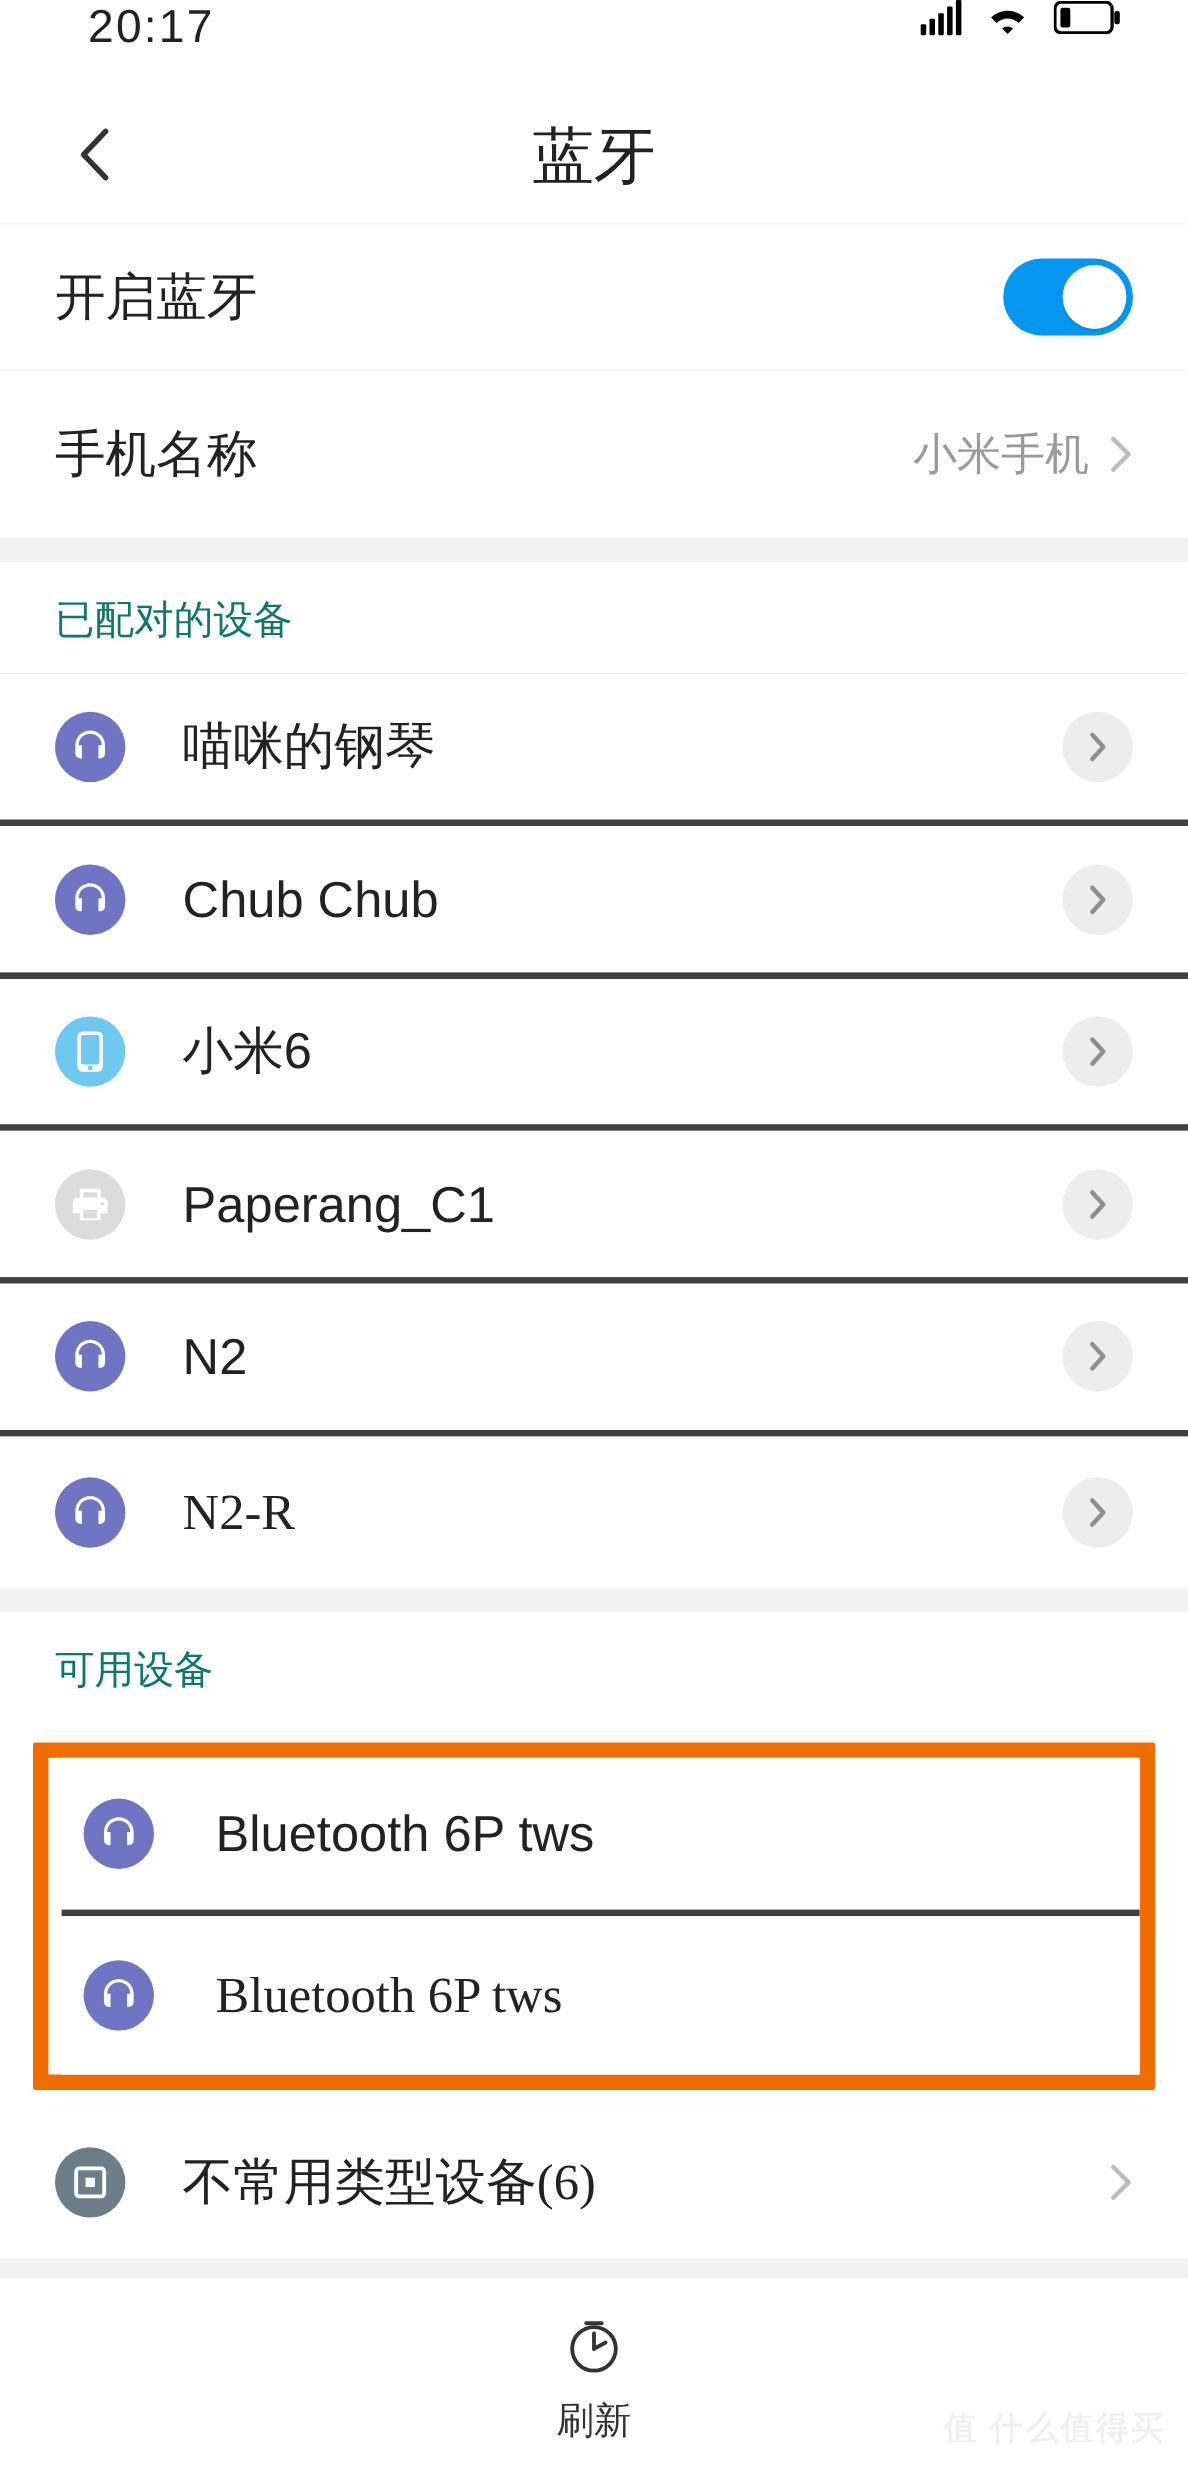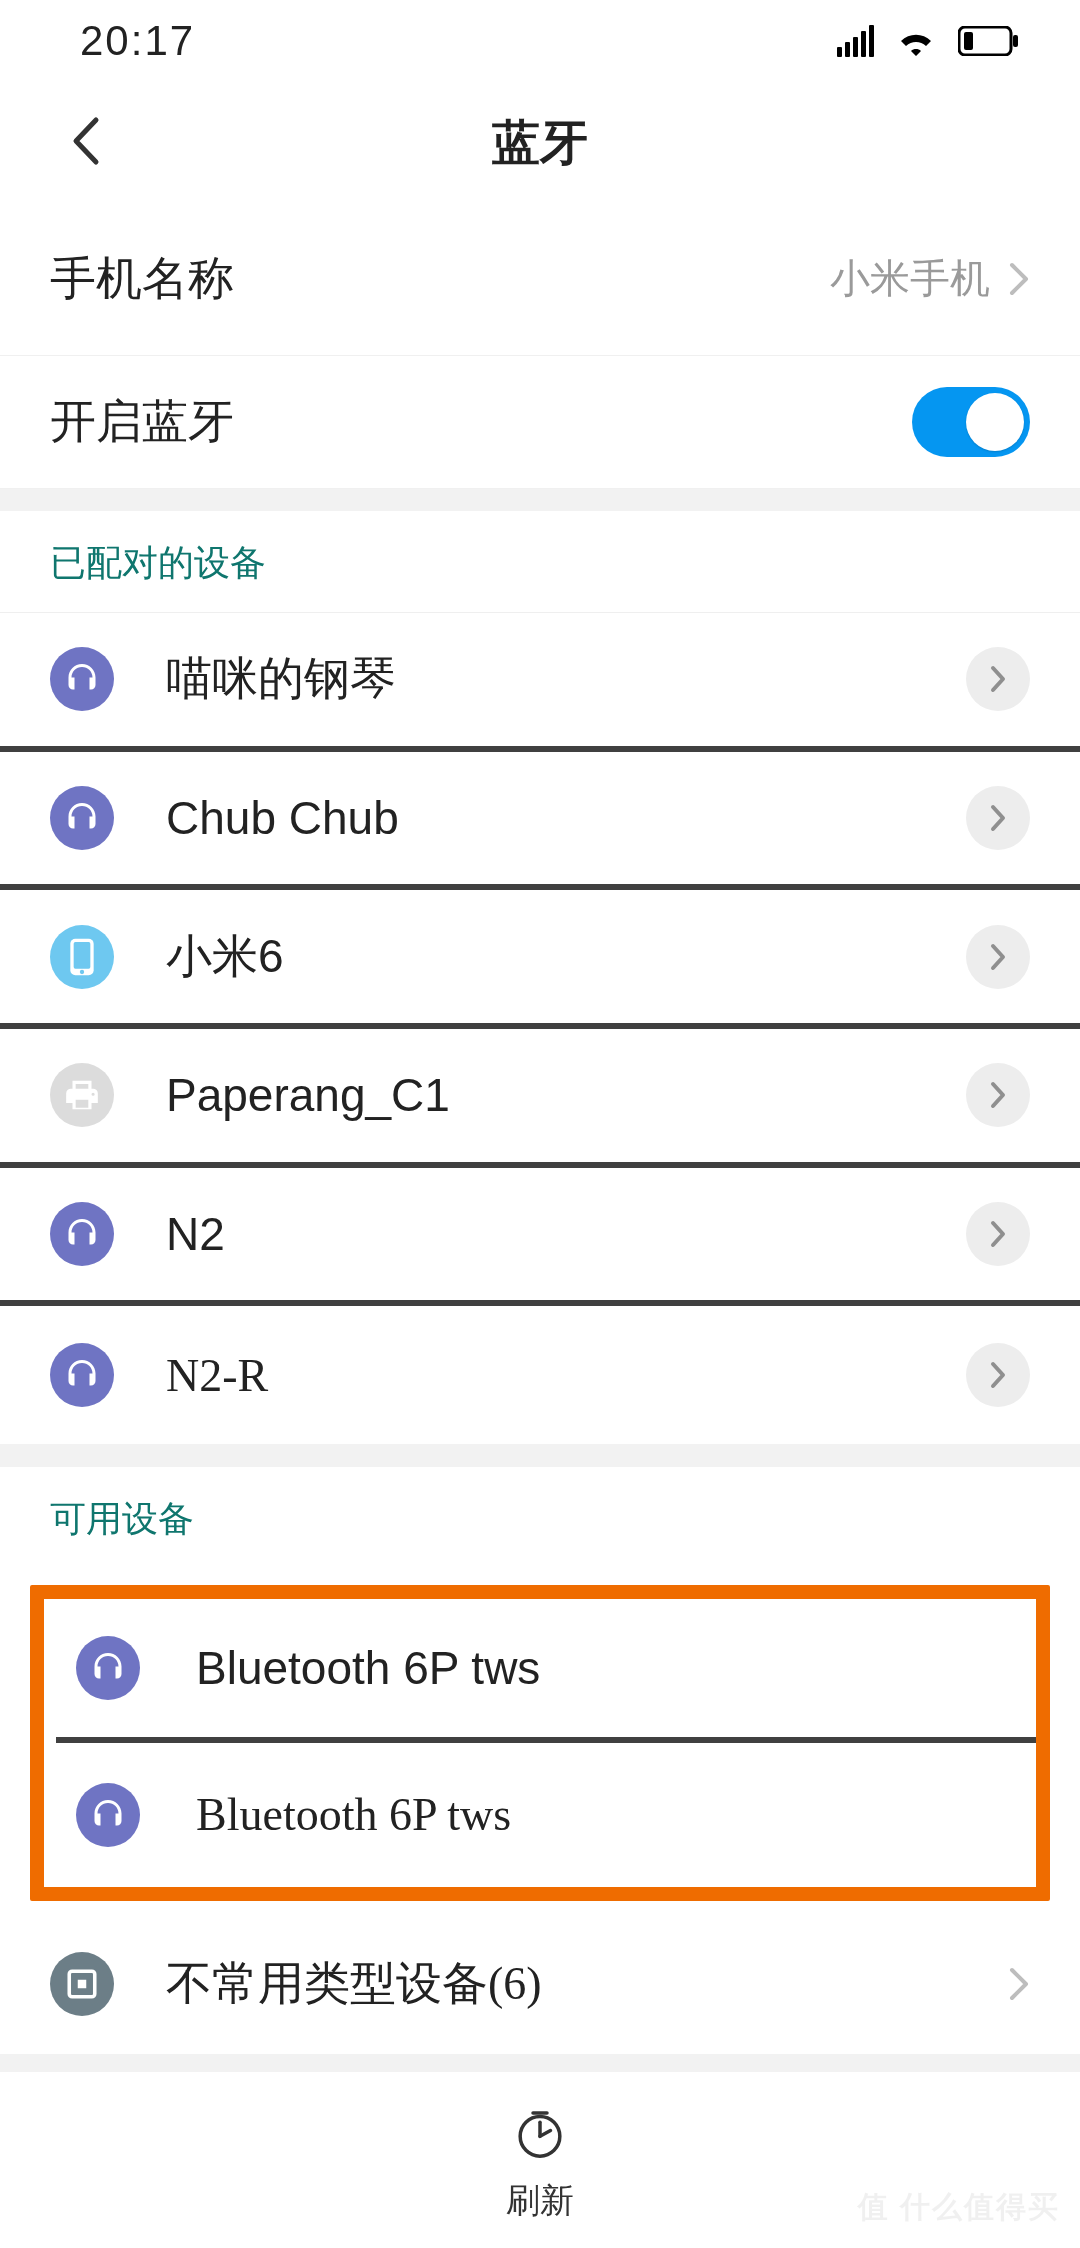--- a/index.html
+++ b/index.html
@@ -2,32 +2,32 @@
 <html><head>
   <meta charset="utf-8">
   <style>
     * { box-sizing: border-box; margin: 0; padding: 0; }
     html, body { width: 1080px; height: 2248px; }
     body { font-family: -apple-system, "Helvetica Neue", Arial, "PingFang SC", "Microsoft YaHei", sans-serif; background: #f5f5f5; color: #222; }
 
     .screen { width: 1080px; height: 2248px; background: #ffffff; display: flex; flex-direction: column; position: relative; }
 
     
-    .status-bar { height: 90px; display: flex; align-items: center; padding: 0 60px 0 80px; background: #ffffff; }
+    .status-bar { height: 90px; display: flex; align-items: flex-start; padding: 0 60px 0 80px; background: #ffffff; }
     .status-time { font-size: 42px; font-weight: 500; letter-spacing: 2px; }
     .status-icons { margin-left: auto; display: flex; align-items: center; gap: 22px; }
     .signal-icon { display: flex; align-items: flex-end; gap: 3px; height: 32px; }
     .signal-icon span { display: inline-block; width: 5px; background: #000; border-radius: 1px; }
     .signal-icon span:nth-child(1){height:10px}.signal-icon span:nth-child(2){height:15px}.signal-icon span:nth-child(3){height:20px}.signal-icon span:nth-child(4){height:26px}.signal-icon span:nth-child(5){height:32px}
     .wifi-icon svg, .battery-icon svg { display:block; }
 
     
     .header { height: 130px; display: flex; align-items: center; justify-content: center; position: relative; background: #ffffff; }
     .back-btn { position: absolute; left: 60px; top: 50%; transform: translateY(-50%); padding: 10px; }
-    .header-title { font-size: 48px; font-weight: 700; }
+    .header-title { font-size: 56px; font-weight: 400; }
 
     
     .panel { background: #ffffff; }
     .row { display:flex; align-items:center; padding: 0 50px; height: 148px; border-bottom: 1px solid #f0f0f0; }
     .row.no-bottom { border-bottom: none; }
     .row-label { font-size: 46px; }
     .row-spacer { flex: 1; }
     .row-value { font-size: 40px; color: #9a9a9a; margin-right: 18px; }
 
     
@@ -96,36 +96,36 @@
   <div class="header">
     <div class="back-btn">
       <svg width="30" height="50" viewBox="0 0 30 50">
           <polyline points="26,4 6,25 26,46" fill="none" stroke="#333" stroke-width="5" stroke-linecap="round" stroke-linejoin="round"></polyline>
         </svg>
     </div>
     <div class="header-title">蓝牙</div>
   </div>
 
   <div class="panel">
+    <div class="row" style="border-top:1px solid #f0f0f0;height:134px;">
+      <span class="row-label">开启蓝牙</span>
+      <span class="row-spacer"></span>
+      <div class="toggle">
+          <div class="knob"></div>
+        </div>
+    </div>
     <div class="row no-bottom" style="height:152px;">
       <span class="row-label">手机名称</span>
       <span class="row-spacer"></span>
       <span class="row-value">小米手机</span>
       <span class="chev">
         <svg width="22" height="36" viewBox="0 0 22 36">
             <polyline points="4,4 18,18 4,32" fill="none" stroke="#bdbdbd" stroke-width="4" stroke-linecap="round" stroke-linejoin="round"></polyline>
           </svg>
       </span>
-    </div>
-    <div class="row" style="border-top:1px solid #f0f0f0;height:134px;">
-      <span class="row-label">开启蓝牙</span>
-      <span class="row-spacer"></span>
-      <div class="toggle">
-          <div class="knob"></div>
-        </div>
     </div>
   </div>
 
   <div class="divider-strip"></div>
   <div class="section-header">已配对的设备</div>
 
   <div class="device-row">
     <span class="dev-icon ic-headset">
       <svg width="36" height="36" viewBox="0 0 24 24">
           <path fill="#fff" d="M12 2C7 2 3 6 3 11v5a3 3 0 003 3h1v-8H5v-0C5 7.1 8.1 4 12 4s7 3.1 7 7v0h-2v8h1a3 3 0 003-3v-5c0-5-4-9-9-9z"></path>

